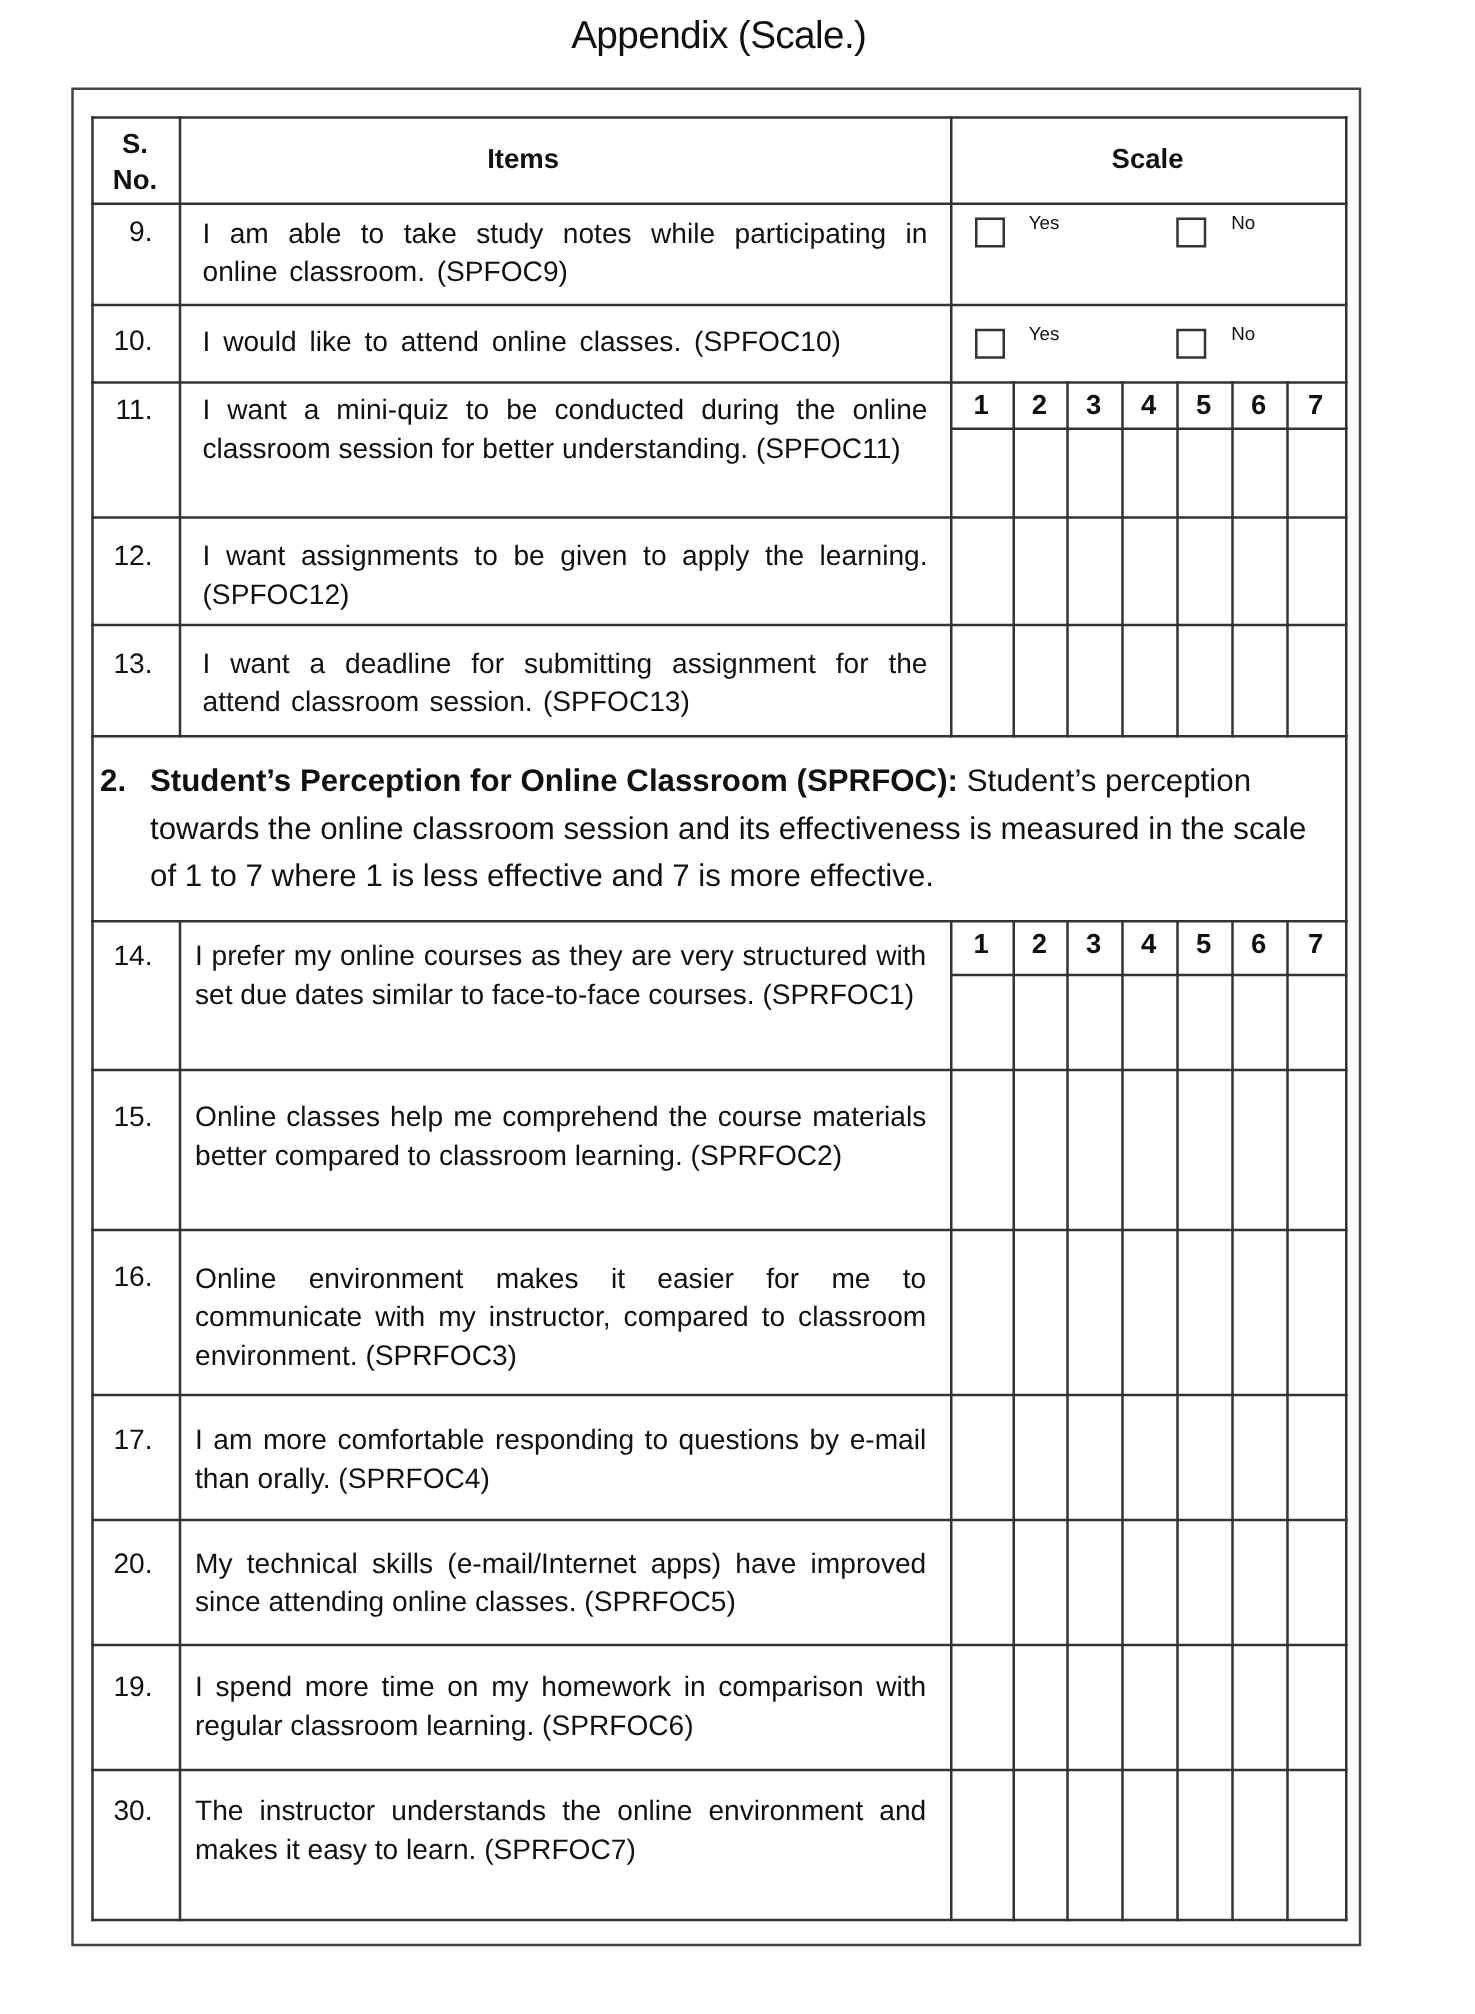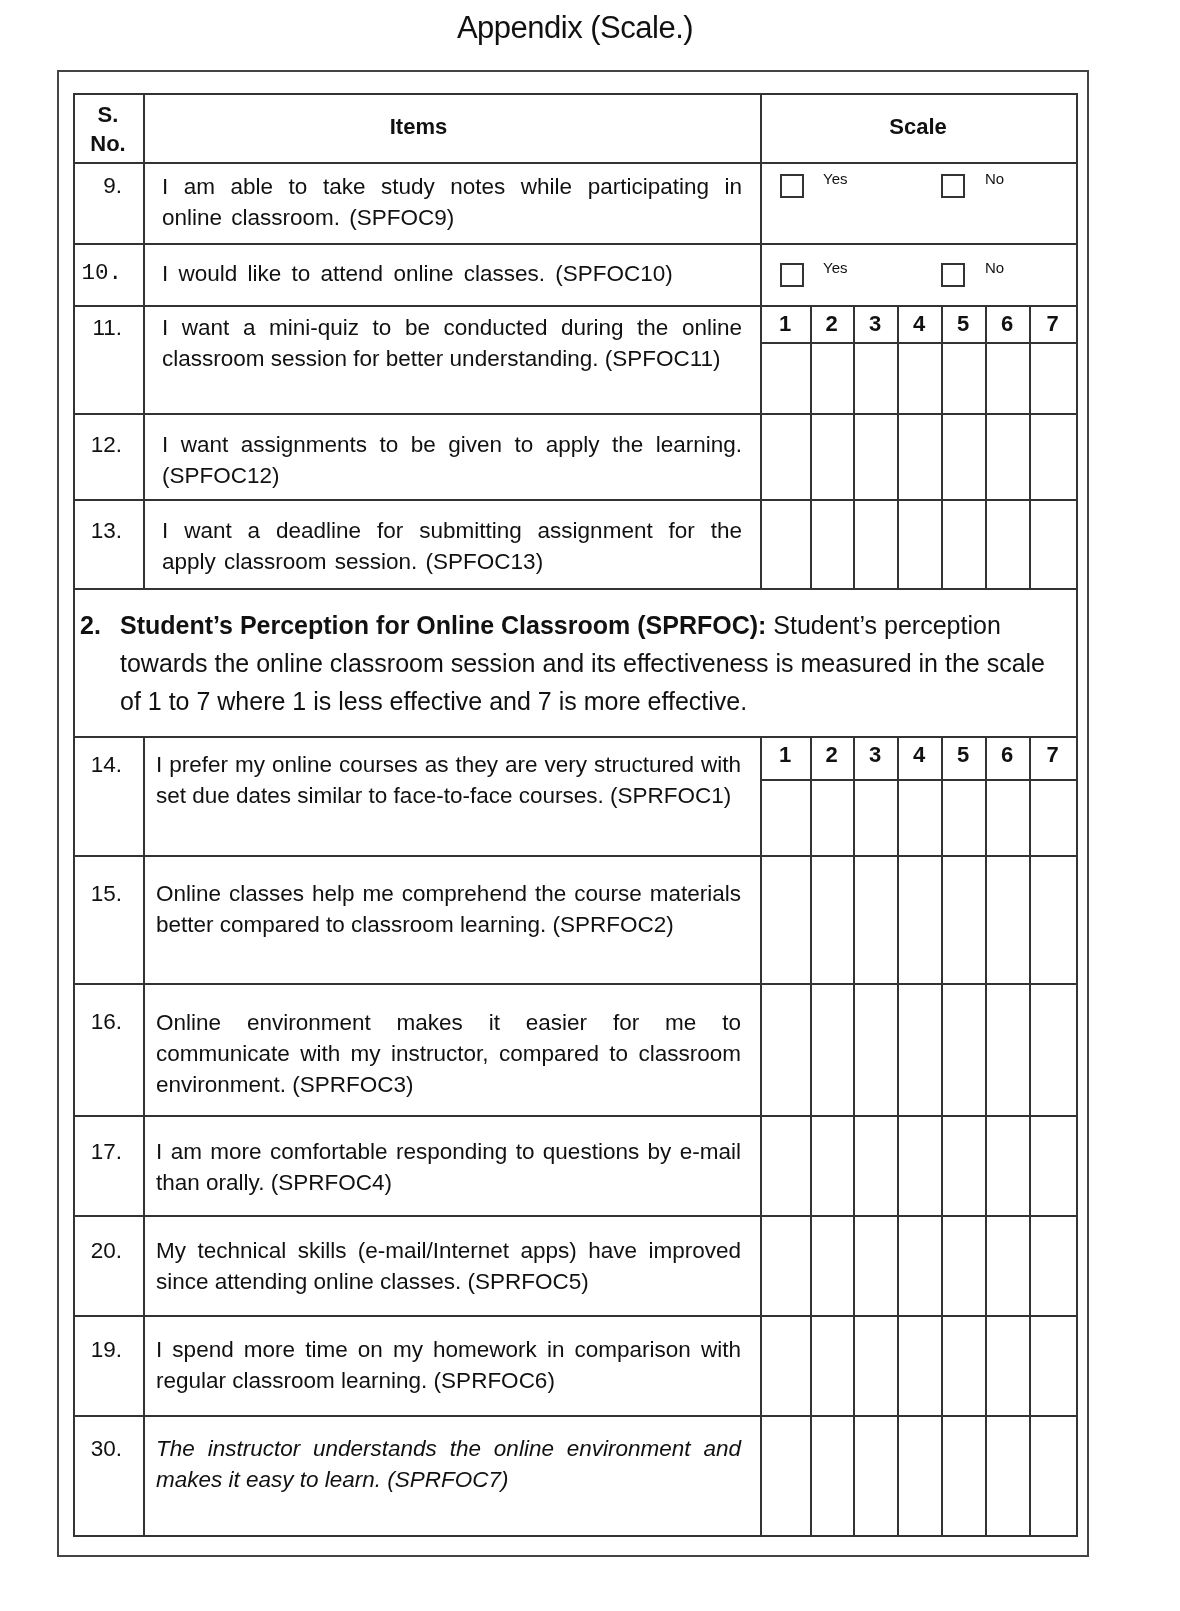--- a/index.html
+++ b/index.html
@@ -36,35 +36,35 @@
   <div class="hdr" style="left:143px;top:114px;width:551px;">Items</div>
   <div class="hdr" style="left:760px;top:114px;width:316px;">Scale</div>
 
   <div class="sno" style="left:68px;top:173px;">9.</div>
   <div class="cell-text" style="left:162px;top:171px;width:580px;word-spacing:3px;">I am able to take study notes while participating in online classroom. (SPFOC9)</div>
   <div class="yn-box" style="left:780px;top:174px;"></div>
   <div class="yn-label" style="left:823px;top:170px;">Yes</div>
   <div class="yn-box" style="left:941px;top:174px;"></div>
   <div class="yn-label" style="left:985px;top:170px;">No</div>
 
-  <div class="sno" style="left:68px;top:260px;font-family:Liberation Mono, monospace;">10.</div>
+  <div class="sno" style="left:68px;top:260px;">10.</div>
   <div class="cell-text" style="left:162px;top:258px;width:600px;word-spacing:4px;">I would like to attend online classes. (SPFOC10)</div>
   <div class="yn-box" style="left:780px;top:263px;"></div>
   <div class="yn-label" style="left:823px;top:259px;">Yes</div>
   <div class="yn-box" style="left:941px;top:263px;"></div>
   <div class="yn-label" style="left:985px;top:259px;">No</div>
 
   <div class="sno" style="left:68px;top:315px;">11.</div>
   <div class="cell-text" style="left:162px;top:312px;width:580px;">I want a mini-quiz to be conducted during the online classroom session for better understanding. (SPFOC11)</div>
 
   <div class="sno" style="left:68px;top:432px;">12.</div>
   <div class="cell-text" style="left:162px;top:429px;width:580px;">I want assignments to be given to apply the learning. (SPFOC12)</div>
 
   <div class="sno" style="left:68px;top:518px;">13.</div>
-  <div class="cell-text" style="left:162px;top:515px;width:580px;word-spacing:2px;">I want a deadline for submitting assignment for the apply classroom session. (SPFOC13)</div>
+  <div class="cell-text" style="left:162px;top:515px;width:580px;word-spacing:2px;">I want a deadline for submitting assignment for the attend classroom session. (SPFOC13)</div>
 
   <div class="section">
     <span class="num">2.</span>
     <div class="body"><b>Student’s Perception for Online Classroom (SPRFOC):</b> <span>Student’s perception towards the online classroom session and its effectiveness is measured in the scale of 1 to 7 where 1 is less effective and 7 is more effective.</span></div>
   </div>
 
   <div class="sno" style="left:68px;top:752px;">14.</div>
   <div class="cell-text" style="left:156px;top:749px;width:585px;">I prefer my online courses as they are very structured with set due dates similar to face-to-face courses. (SPRFOC1)</div>
 
   <div class="sno" style="left:68px;top:881px;">15.</div>
@@ -76,21 +76,21 @@
   <div class="sno" style="left:68px;top:1139px;">17.</div>
   <div class="cell-text" style="left:156px;top:1136px;width:585px;">I am more comfortable responding to questions by e-mail than orally. (SPRFOC4)</div>
 
   <div class="sno" style="left:68px;top:1238px;">20.</div>
   <div class="cell-text" style="left:156px;top:1235px;width:585px;">My technical skills (e-mail/Internet apps) have improved since attending online classes. (SPRFOC5)</div>
 
   <div class="sno" style="left:68px;top:1337px;">19.</div>
   <div class="cell-text" style="left:156px;top:1334px;width:585px;">I spend more time on my homework in comparison with regular classroom learning. (SPRFOC6)</div>
 
   <div class="sno" style="left:68px;top:1436px;">30.</div>
-  <div class="cell-text" style="left:156px;top:1433px;width:585px;font-style:italic;">The instructor understands the online environment and makes it easy to learn. (SPRFOC7)</div>
+  <div class="cell-text" style="left:156px;top:1433px;width:585px;">The instructor understands the online environment and makes it easy to learn. (SPRFOC7)</div>
 
   <div id="scale-headers">
       <div class="scale-num" style="left: 760px; width: 50px; top: 311px;">1</div>
       <div class="scale-num" style="left: 810px; width: 43px; top: 311px;">2</div>
       <div class="scale-num" style="left: 853px; width: 44px; top: 311px;">3</div>
       <div class="scale-num" style="left: 897px; width: 44px; top: 311px;">4</div>
       <div class="scale-num" style="left: 941px; width: 44px; top: 311px;">5</div>
       <div class="scale-num" style="left: 985px; width: 44px; top: 311px;">6</div>
       <div class="scale-num" style="left: 1029px; width: 47px; top: 311px;">7</div>
       <div class="scale-num" style="left: 760px; width: 50px; top: 742px;">1</div>

